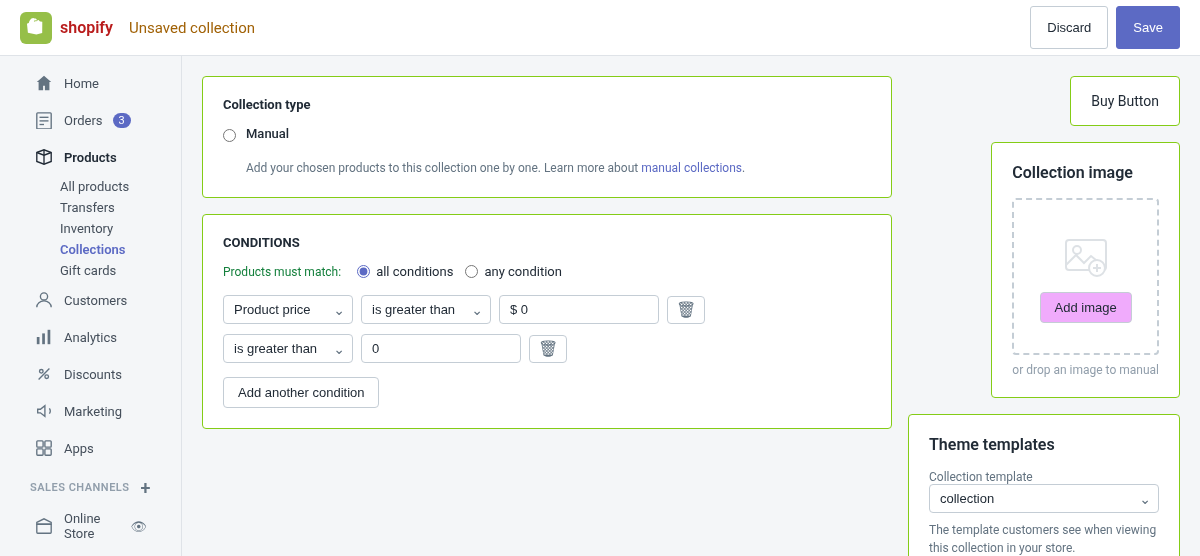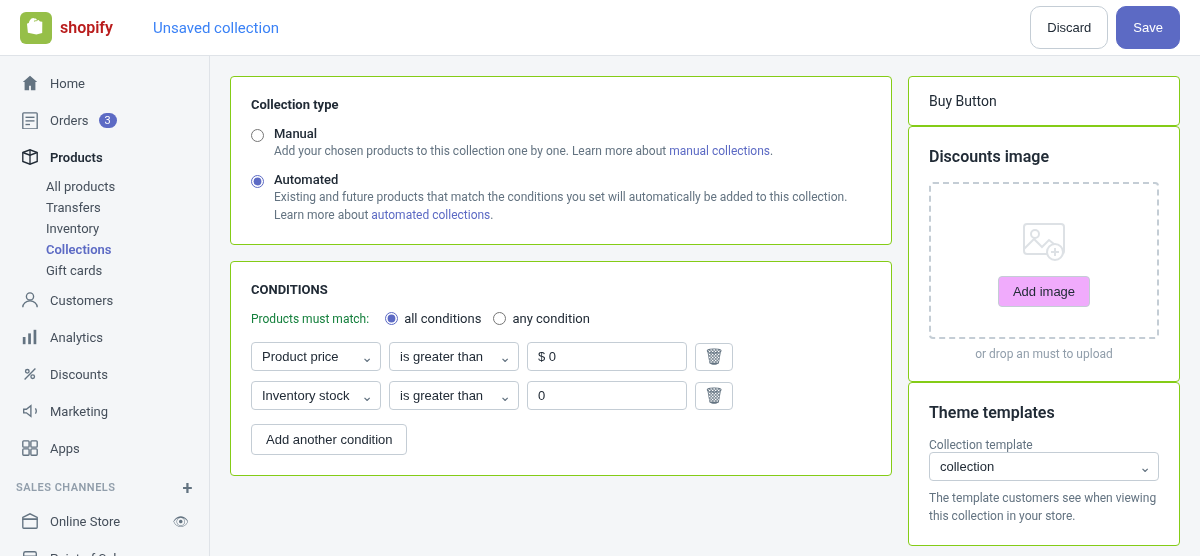--- a/index.html
+++ b/index.html
@@ -4,52 +4,52 @@
   <style>
     * { box-sizing: border-box; margin: 0; padding: 0; }
     body { font-family: -apple-system, BlinkMacSystemFont, 'Segoe UI', Roboto, sans-serif; font-size: 13px; background: #f4f6f8; color: #212b36; }
 
     
     .app { display: flex; flex-direction: column; height: 556px; width: 1200px; overflow: hidden; }
     .topbar { background: #fff; border-bottom: 1px solid #dfe3e8; height: 56px; display: flex; align-items: center; justify-content: space-between; padding: 0 20px; flex-shrink: 0; }
     .topbar-left { display: flex; align-items: center; gap: 12px; }
     .shopify-logo { display: flex; align-items: center; gap: 8px; font-weight: 600; font-size: 16px; color: #b91c1c; }
     .shopify-icon { width: 32px; height: 32px; background: #96bf48; border-radius: 6px; display: flex; align-items: center; justify-content: center; }
-    .page-title { font-size: 15px; color: #3b82f6; margin-left: 28px; }
+    .page-title { font-size: 15px; color: #a16207; margin-left: 4px; }
     .topbar-actions { display: flex; gap: 8px; }
-    .btn { padding: 13px 16px; border-radius: 10px; cursor: pointer; font-size: 13px; font-weight: 500; border: 1px solid #c4cdd5; background: #fff; color: #212b36; }
+    .btn { padding: 13px 16px; border-radius: 3px; cursor: pointer; font-size: 13px; font-weight: 500; border: 1px solid #c4cdd5; background: #fff; color: #212b36; }
     .btn-primary { background: #5c6ac4; border-color: #5c6ac4; color: #fff; }
 
     .body { display: flex; flex: 1; overflow: hidden; }
 
     
-    .sidebar { width: 210px; background: #f4f6f8; border-right: 1px solid #dfe3e8; overflow-y: auto; flex-shrink: 0; padding: 8px 0; }
+    .sidebar { width: 182px; background: #f4f6f8; border-right: 1px solid #dfe3e8; overflow-y: auto; flex-shrink: 0; padding: 8px 14px; }
     .sidebar-item { display: flex; align-items: center; gap: 10px; padding: 8px 16px; cursor: pointer; color: #454f5b; font-size: 13px; border-radius: 4px; margin: 1px 4px; }
     .sidebar-item.active { color: #212b36; font-weight: 600; }
     .sidebar-icon { width: 20px; height: 20px; display: flex; align-items: center; justify-content: center; flex-shrink: 0; }
     .sidebar-sub { padding: 3px 16px 3px 46px; cursor: pointer; color: #454f5b; font-size: 13px; }
     .sidebar-sub.active { color: #5c6ac4; font-weight: 600; }
     .sidebar-section-title { font-size: 11px; font-weight: 600; color: #919eab; padding: 10px 16px 4px; text-transform: uppercase; letter-spacing: 0.5px; display: flex; align-items: center; justify-content: space-between; }
     .badge { background: #5c6ac4; color: #fff; border-radius: 10px; padding: 1px 6px; font-size: 11px; }
 
     
     .main { flex: 1; overflow-y: auto; padding: 20px; display: flex; gap: 16px; }
     .center-col { flex: 1; display: flex; flex-direction: column; gap: 16px; }
-    .right-col { width: 272px; flex-shrink: 0; display: flex; flex-direction: column; gap: 0; }
+    .right-col { width: 272px; flex-shrink: 0; display: flex; flex-direction: column; gap: 16px; align-items: flex-end; }
 
     .card { background: #fff; border: 1px solid #84cc16; border-radius: 4px; padding: 20px; }
     .card-title { font-size: 16px; font-weight: 600; margin-bottom: 16px; color: #212b36; }
 
     
     .section-title { font-size: 13px; font-weight: 700; color: #212b36; margin-bottom: 14px; }
     .radio-group { display: flex; flex-direction: column; gap: 12px; }
     .radio-option { display: flex; align-items: flex-start; gap: 10px; }
     .radio-option input[type=radio] { margin-top: 3px; accent-color: #5c6ac4; }
     .radio-label { font-size: 13px; font-weight: 500; color: #212b36; }
-    .radio-desc { font-size: 12px; color: #637381; margin-top: 1px; line-height: 1.5; }
+    .radio-desc { font-size: 12px; color: #637381; margin-top: 18px; line-height: 1.5; }
     .link { color: #5c6ac4; text-decoration: none; }
 
     
     .conditions-header { display: flex; align-items: center; gap: 12px; margin-bottom: 16px; flex-wrap: wrap; }
     .conditions-label { font-size: 12px; color: #15803d; margin-right: 4px; }
     .conditions-row { display: flex; align-items: center; gap: 8px; margin-bottom: 10px; }
     .select-field { padding: 6px 28px 6px 10px; border: 1px solid #c4cdd5; border-radius: 4px; background: #fff; font-size: 13px; color: #212b36; appearance: none; -webkit-appearance: none; cursor: pointer; position: relative; min-width: 130px; }
     .select-wrapper { position: relative; display: inline-block; }
     .select-wrapper::after { content: '⌄'; position: absolute; right: 8px; top: 50%; transform: translateY(-50%); pointer-events: none; color: #637381; font-size: 14px; }
     .text-input { padding: 6px 10px; border: 1px solid #c4cdd5; border-radius: 4px; font-size: 13px; color: #212b36; width: 160px; }
@@ -238,29 +238,20 @@
             <div class="radio-option">
               <input type="radio" name="collection-type" id="manual" style="">
               <div>
                 <label class="radio-label" for="manual">Manual</label>
                 <div class="radio-desc">
                   Add your chosen products to this collection one by one. Learn more about <a href="#" class="link">manual collections</a>.
                 </div>
               </div>
             </div>
 
-            <div class="radio-option">
-              <input type="radio" name="collection-type" id="automated" checked="" style="">
-              <div>
-                <label class="radio-label" for="automated">Automated</label>
-                <div class="radio-desc">
-                  Existing and future products that match the conditions you set will automatically be added to this collection. Learn more about <a href="#" class="link">automated collections</a>.
-                </div>
-              </div>
-            </div>
           </div>
         </div>
 
         <div class="card">
           <div class="section-title">CONDITIONS</div>
 
           <div class="conditions-header">
             <span class="conditions-label">Products must match:</span>
             <label class="radio-inline">
               <input type="radio" name="match-type" checked="" style="">
@@ -290,60 +281,53 @@
               </select>
             </div>
             <input type="text" class="text-input" value="$ 0" style="">
             <button class="delete-btn">🗑</button>
           </div>
 
           
           <div class="conditions-row">
             <div class="select-wrapper">
               <select class="select-field">
-                <option>Inventory stock</option>
-                <option>Product price</option>
-                <option>Product title</option>
-              </select>
-            </div>
-            <div class="select-wrapper">
-              <select class="select-field">
                 <option>is greater than</option>
                 <option>is less than</option>
                 <option>is equal to</option>
               </select>
             </div>
             <input type="text" class="text-input" value="0" style="">
             <button class="delete-btn">🗑</button>
           </div>
 
           <button class="add-condition-btn">Add another condition</button>
         </div>
       </div>
 
       <div class="right-col">
 
         <div class="card buy-button-card">
           <span class="buy-button-label">Buy Button</span>
         </div>
 
         <div class="card">
-          <div class="card-title">Discounts image</div>
+          <div class="card-title">Collection image</div>
           <div class="image-upload-area">
             <svg class="image-icon-svg" width="50" height="50" viewBox="0 0 50 50" fill="none">
               <rect x="5" y="10" width="40" height="30" rx="3" stroke="#919eab" stroke-width="2" fill="none"></rect>
               <circle cx="16" cy="20" r="4" stroke="#919eab" stroke-width="2" fill="none"></circle>
               <path d="M5 35l10-10 8 8 7-7 15 12" stroke="#919eab" stroke-width="2"></path>
               <circle cx="36" cy="38" r="8" fill="#fff" stroke="#919eab" stroke-width="2"></circle>
               <line x1="36" y1="34" x2="36" y2="42" stroke="#919eab" stroke-width="2"></line>
               <line x1="32" y1="38" x2="40" y2="38" stroke="#919eab" stroke-width="2"></line>
             </svg>
             <button class="add-image-btn">Add image</button>
           </div>
-          <div class="upload-hint" style="text-align:center; font-size:12px; color:#919eab; margin-top:4px;">or drop an must to upload</div>
+          <div class="upload-hint" style="text-align:center; font-size:12px; color:#919eab; margin-top:4px;">or drop an image to manual</div>
         </div>
 
         <div class="card">
           <div class="card-title">Theme templates</div>
           <div class="template-label">Collection template</div>
           <div class="select-wrapper" style="width:100%;">
             <select class="select-field" style="width:100%;">
               <option>collection</option>
             </select>
           </div>

